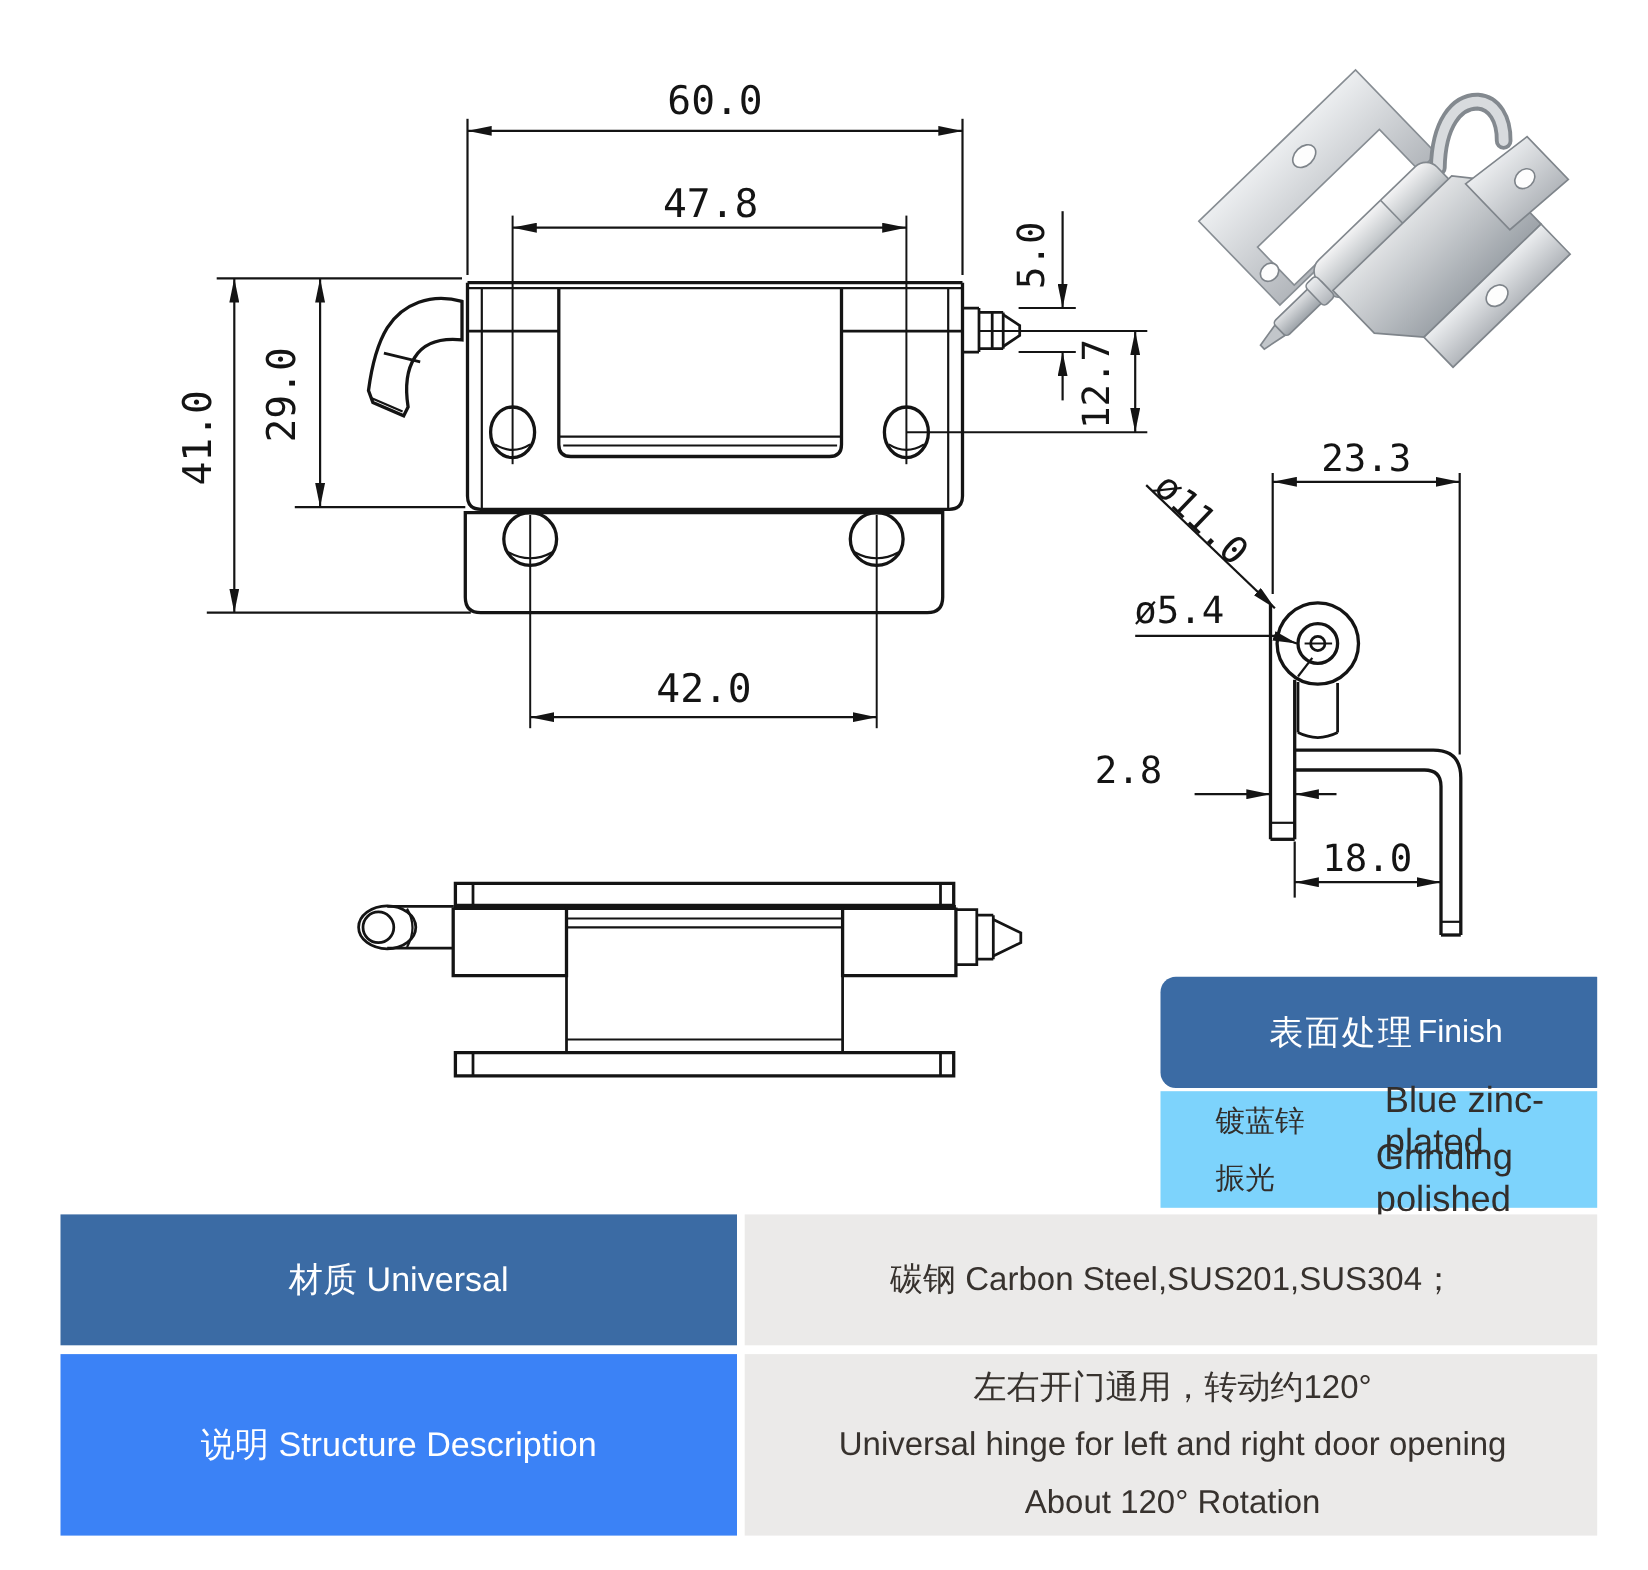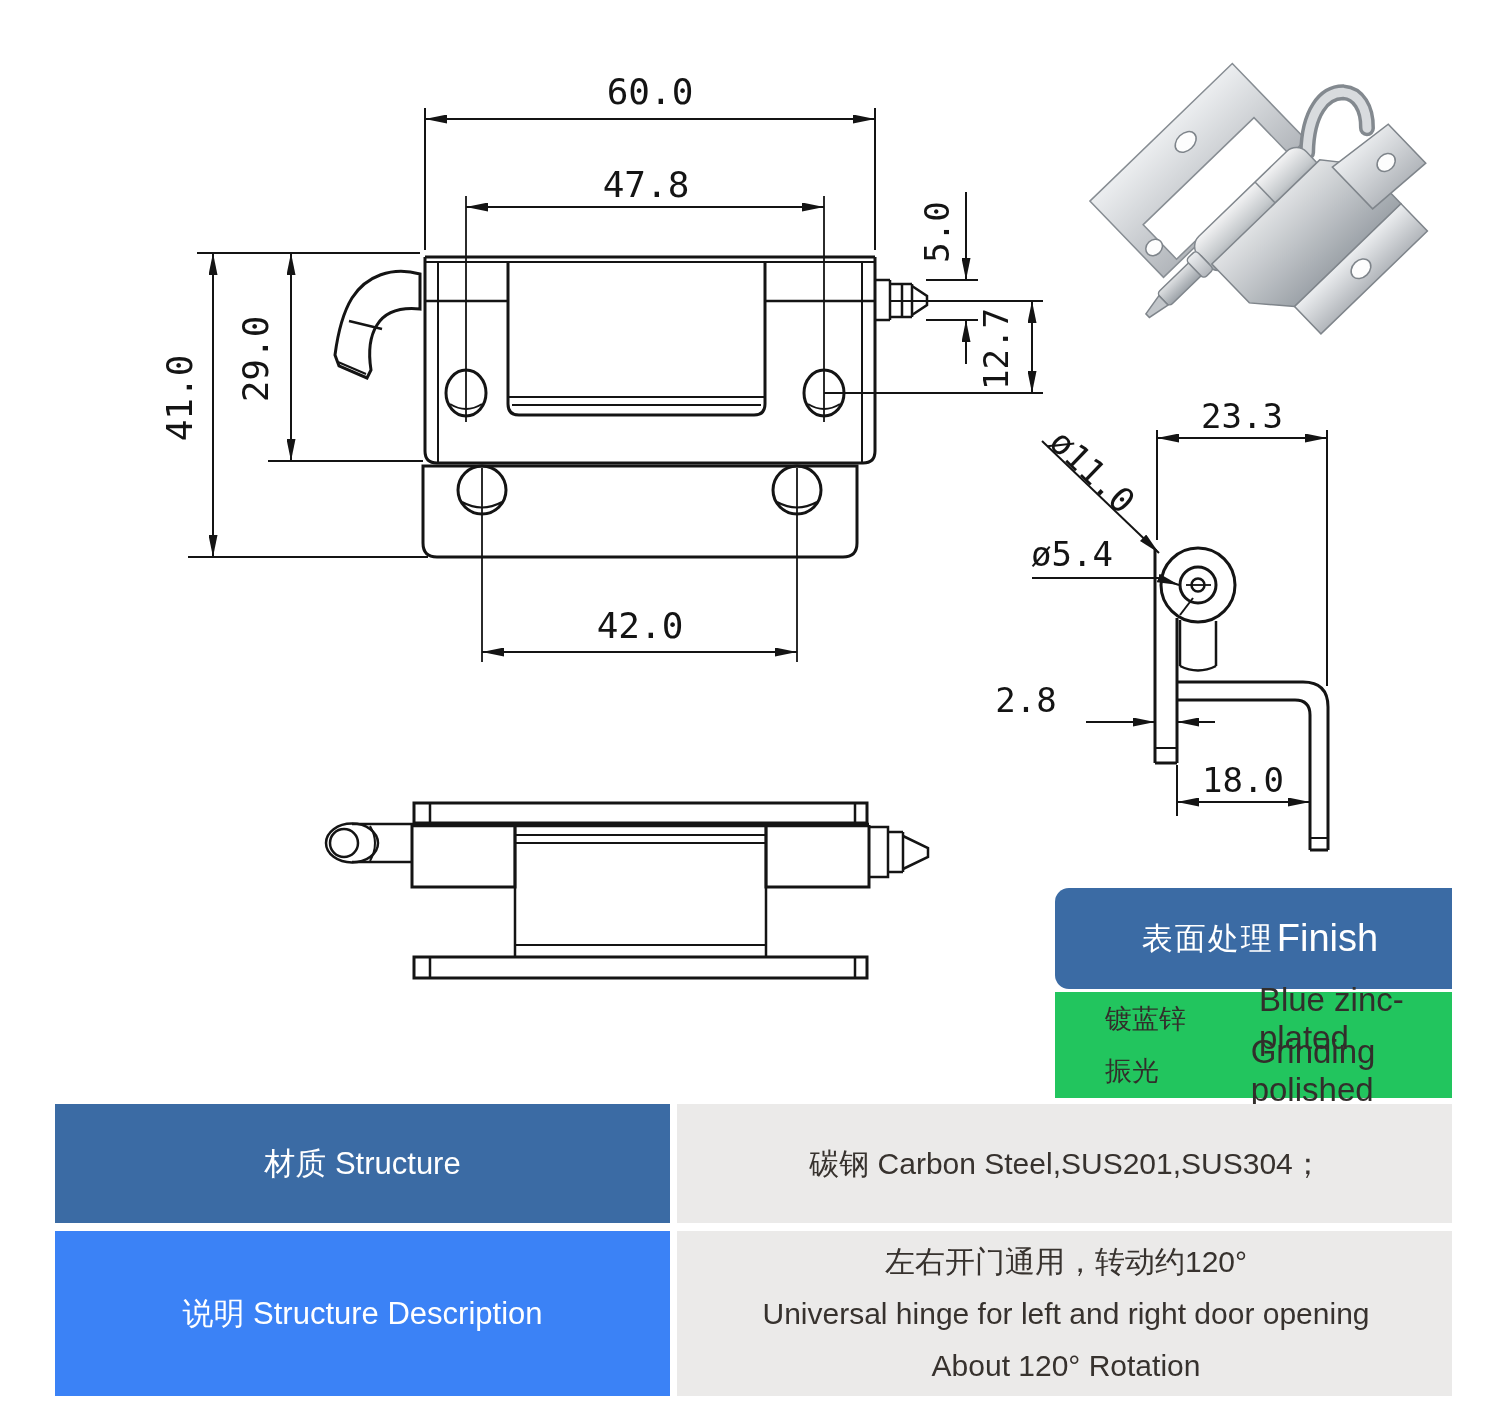--- a/index.html
+++ b/index.html
@@ -6,23 +6,23 @@
   .page{position:relative;width:1452px;height:1427px;background:#ffffff;overflow:hidden;
         font-family:"Liberation Sans","DejaVu Sans",sans-serif;}
   svg text{fill:#111;}
   .dimtxt{font-family:"DejaVu Sans Mono",monospace;font-size:36px;fill:#141414;}
   .dimtxt.sm{font-size:34px;}
   
   .finish-header{position:absolute;left:1055px;top:888px;width:410px;height:101px;
     border-radius:14px;color:#fff;display:flex;flex-direction:row;align-items:center;
     justify-content:center;gap:3px;}
   .finish-header .zh{font-size:31px;letter-spacing:2px;}
-  .finish-header .en{font-size:38px;}
+  .finish-header .en{font-size:29px;}
   .finish-body{position:absolute;left:1055px;top:992px;width:437px;height:106px;
-    background:#22c55e;color:#322e2b;}
+    background:#7dd3fc;color:#322e2b;}
   .finish-row{display:flex;align-items:center;height:50px;margin-top:2px;}
   .finish-row .zh{margin-left:50px;width:155px;font-size:27px;}
   .finish-row .en{font-size:33px;}
   
   .spec-table{position:absolute;left:55px;top:1104px;width:1400px;}
   .spec-row{display:flex;margin-bottom:8px;}
   .spec-label{width:615px;color:#ffffff;display:flex;align-items:center;justify-content:center;
     font-size:31px;}
   .spec-value{flex:1;margin-left:7px;background:#ebeae9;color:#37322e;display:flex;
     flex-direction:column;align-items:center;justify-content:center;font-size:30px;}
@@ -227,21 +227,21 @@
       </div>
       <div class="finish-row">
         <span class="zh">振光</span>
         <span class="en">Grinding polished</span>
       </div>
     </div>
   </div>
 
   <div class="spec-table">
     <div class="spec-row row-1">
-      <div class="spec-label" style="background:#3b6ba4;">材质 Structure</div>
+      <div class="spec-label" style="background:#3b6ba4;">材质 Universal</div>
       <div class="spec-value">
         <div>碳钢   Carbon Steel,SUS201,SUS304；</div>
       </div>
     </div>
     <div class="spec-row row-2">
       <div class="spec-label" style="background:#3b82f6;">说明 Structure Description</div>
       <div class="spec-value">
         <div>左右开门通用，转动约120°</div>
         <div>Universal hinge for left and right door opening</div>
         <div>About 120° Rotation</div>

